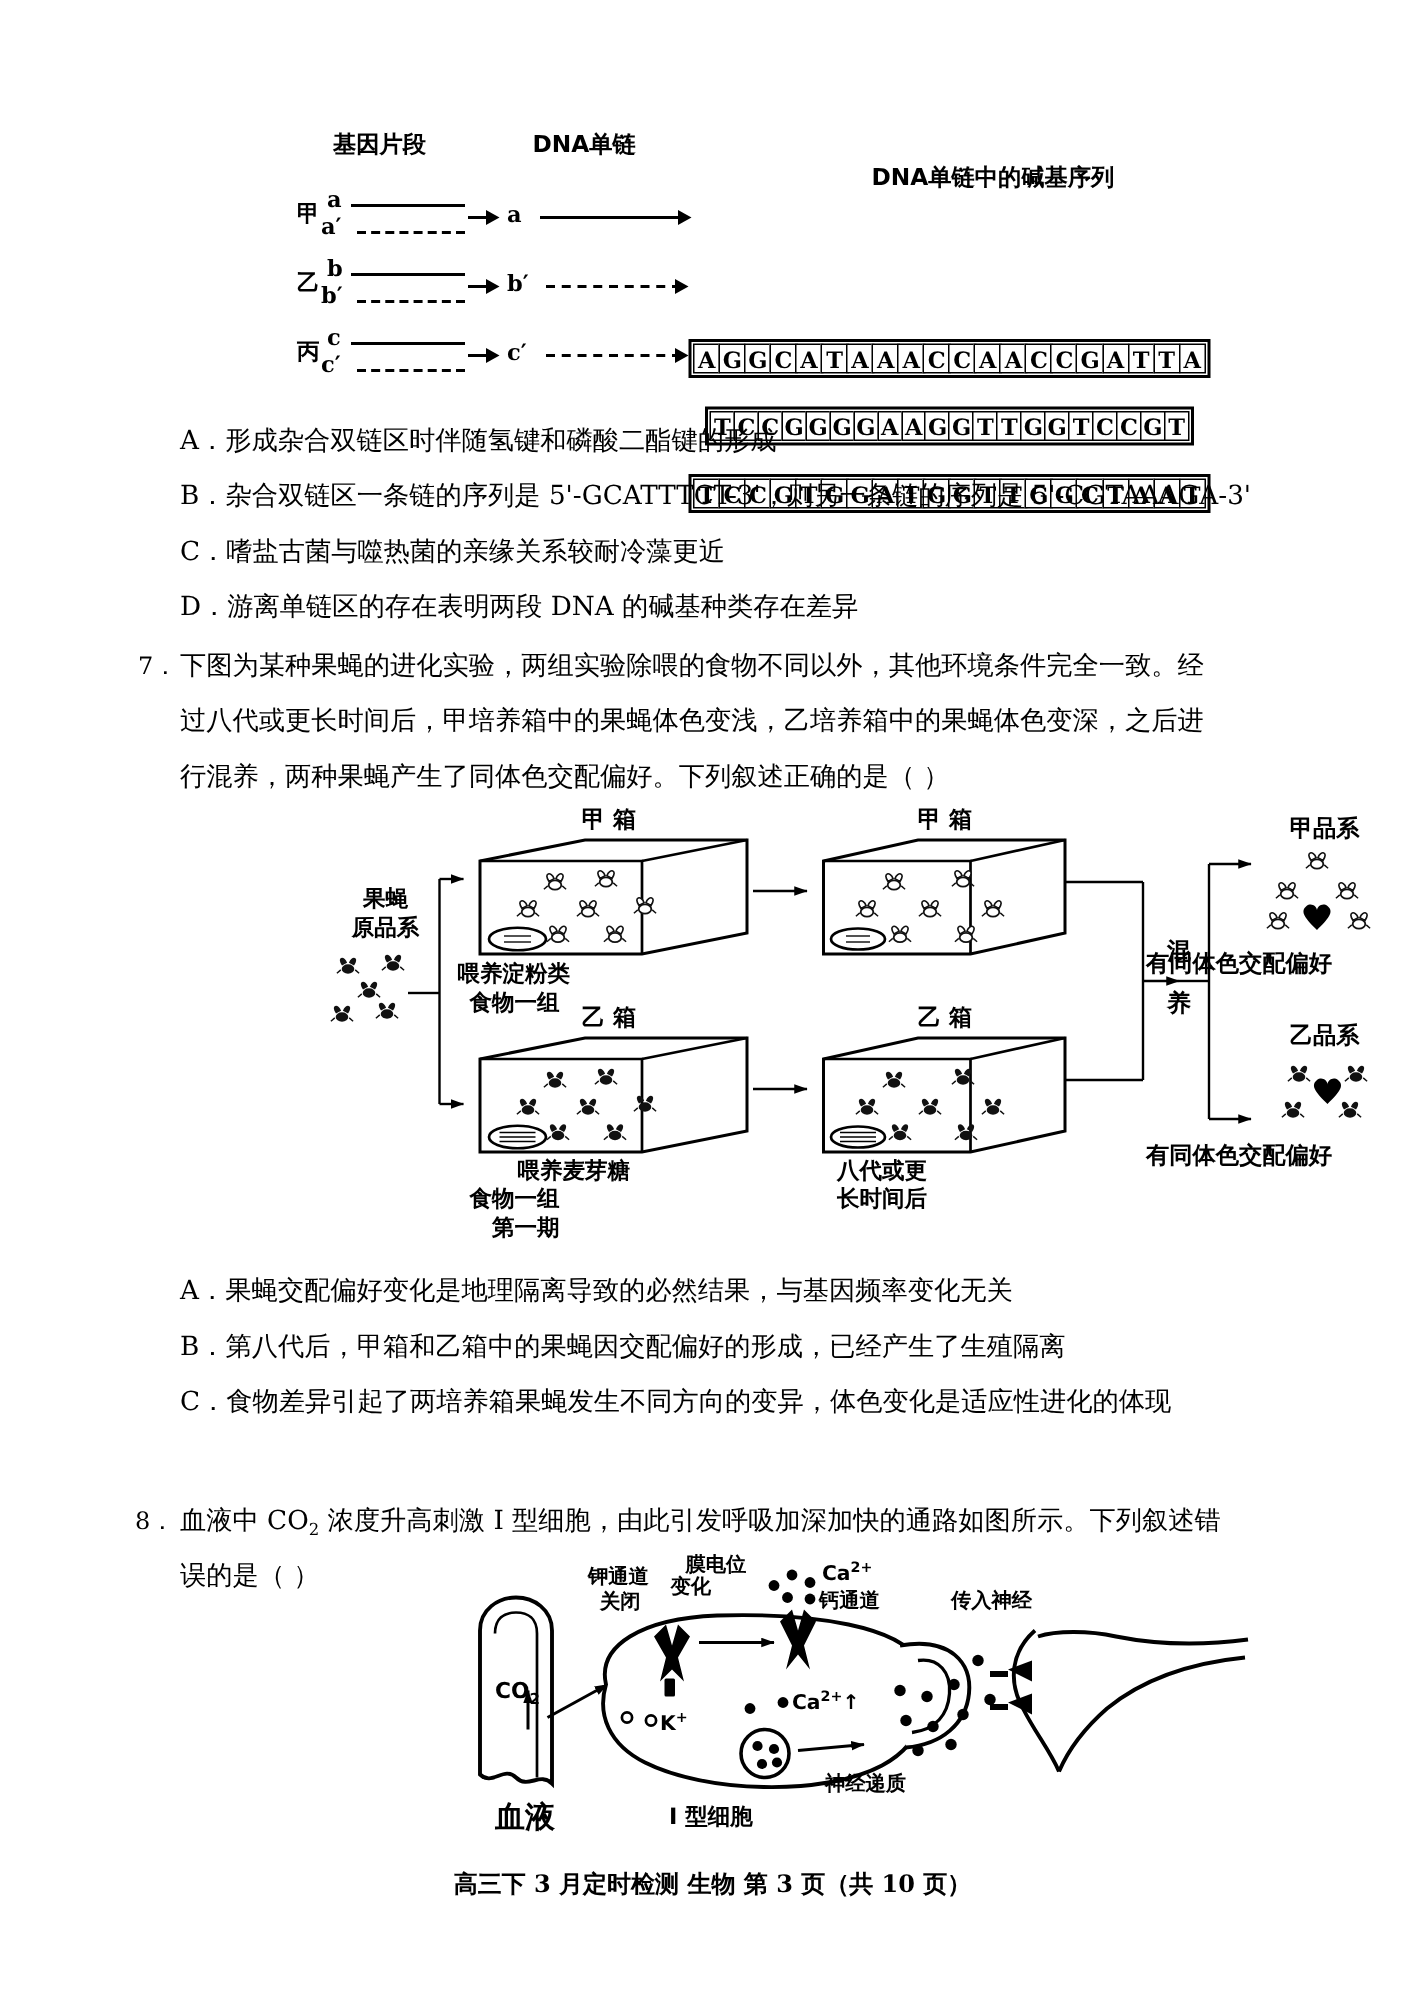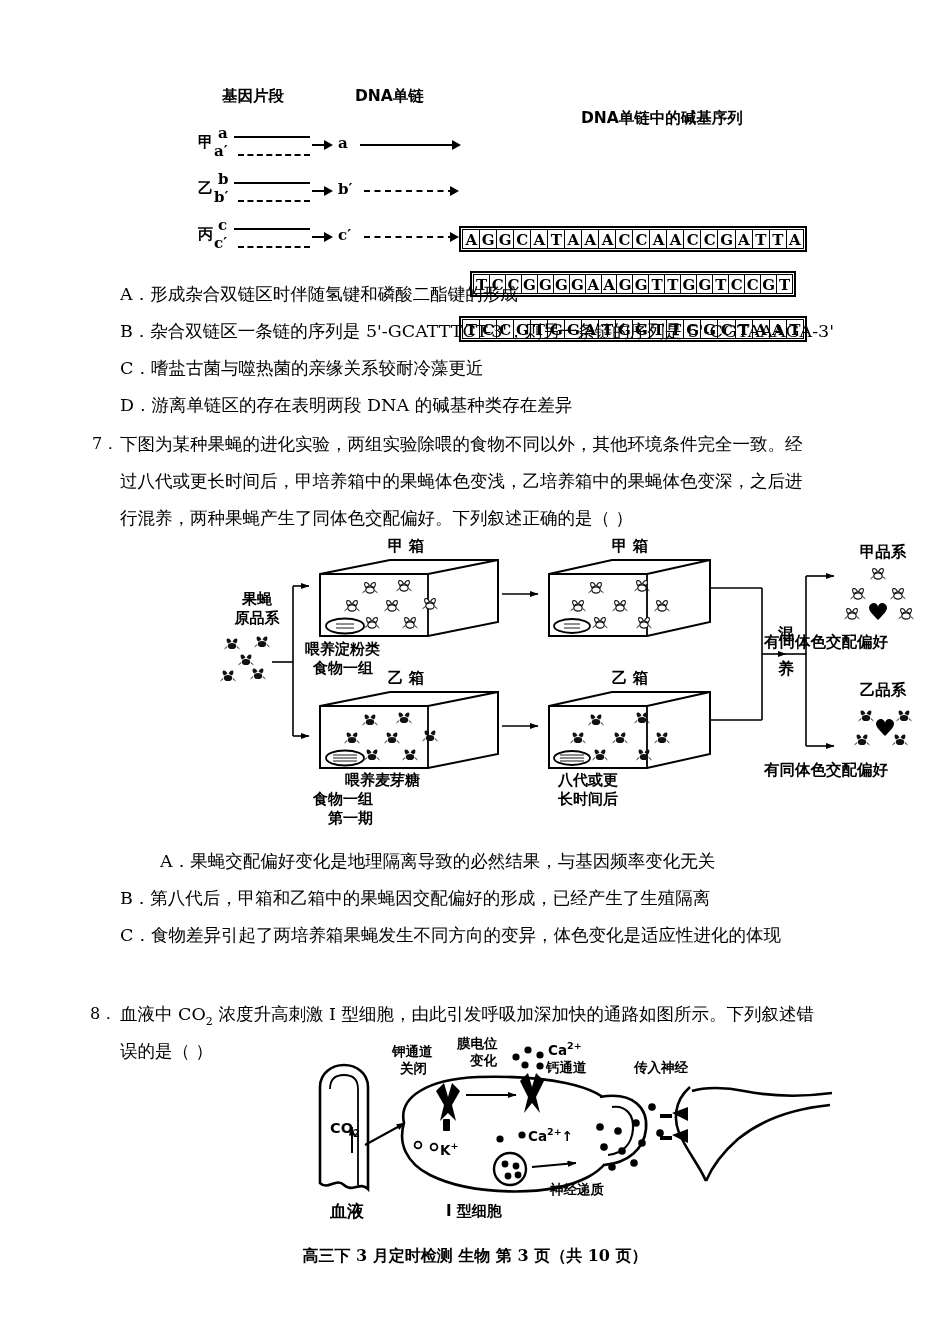--- a/index.html
+++ b/index.html
@@ -470,21 +470,21 @@
     <div class="vertlabel" style="left:777px;top:96px;">混</div>
     <div class="vertlabel" style="left:777px;top:131px;">养</div>
 
     <div class="boxlbl" style="left:838px;top:14px;width:90px;">甲品系</div>
     <div class="boxlbl" style="left:702px;top:104px;width:248px;">有同体色交配偏好</div>
 
     <div class="boxlbl" style="left:838px;top:152px;width:90px;">乙品系</div>
     <div class="boxlbl" style="left:702px;top:232px;width:248px;">有同体色交配偏好</div>
   </div>
 
-  <div class="opt" style="position:absolute;left:120px;top:843px;margin-left:40px;">A．果蝇交配偏好变化是地理隔离导致的必然结果，与基因频率变化无关</div>
+  <div class="opt" style="position:absolute;left:120px;top:843px;">A．果蝇交配偏好变化是地理隔离导致的必然结果，与基因频率变化无关</div>
   <div class="opt" style="position:absolute;left:120px;top:880px;">B．第八代后，甲箱和乙箱中的果蝇因交配偏好的形成，已经产生了生殖隔离</div>
   <div class="opt" style="position:absolute;left:120px;top:917px;">C．食物差异引起了两培养箱果蝇发生不同方向的变异，体色变化是适应性进化的体现</div>
 
   <div class="qtext" style="position:absolute;left:90px;top:995px;font-size:16px;">8．</div>
   <div class="qtext" style="position:absolute;left:120px;top:995px;white-space:nowrap;">
     <span>血液中 CO</span><sub style="font-size:11px;">2</sub><span> 浓度升高刺激 I 型细胞，由此引发呼吸加深加快的通路如图所示。下列叙述错</span>
   </div>
   <div class="qtext" style="position:absolute;left:120px;top:1032px;">误的是（      ）</div>
 
   <div id="fig-cell">
@@ -575,21 +575,21 @@
         <path d="M672,100 L688,94 L688,108 Z"></path>
         <rect x="660" y="79" width="12" height="4"></rect>
         <rect x="660" y="101" width="12" height="4"></rect>
       </g>
     </svg>
 
     <div class="celllbl" style="left:392px;top:8px;">钾通道</div>
     <div class="celllbl" style="left:400px;top:25px;">关闭</div>
 
     <div class="celllbl" style="left:457px;top:0px;">膜电位</div>
-    <div class="celllbl" style="left:470px;top:17px;">变化</div>
+    <div class="celllbl" style="left:447px;top:17px;font-family:Liberation Mono, monospace;">变化</div>
 
     <div class="celllbl" style="left:548px;top:3px;">
       <span>Ca</span><sup style="font-size:9.5px;">2+</sup>
     </div>
     <div class="celllbl" style="left:546px;top:24px;">钙通道</div>
 
     <div class="celllbl" style="left:440px;top:103px;">
       <span>K</span><sup style="font-size:9.5px;">+</sup>
     </div>
 
@@ -598,19 +598,19 @@
     </div>
 
     <div class="celllbl" style="left:550px;top:146px;">神经递质</div>
 
     <div class="celllbl" style="left:634px;top:24px;">传入神经</div>
 
     <div class="celllbl" style="left:330px;top:85px;font-size:14.5px;text-align:right;">
       <span>CO</span><sub style="font-size:10px;">2</sub>
     </div>
 
-    <div class="celllbl" style="left:330px;top:168px;font-size:17px;">血液</div>
+    <div class="celllbl" style="left:330px;top:168px;font-size:20px;">血液</div>
     <div class="celllbl" style="left:446px;top:168px;font-size:15px;">I 型细胞</div>
   </div>
 
   <div id="footer">高三下 3 月定时检测  生物 第 3 页（共 10 页）</div>
 
 </div>
 
 </body></html>

